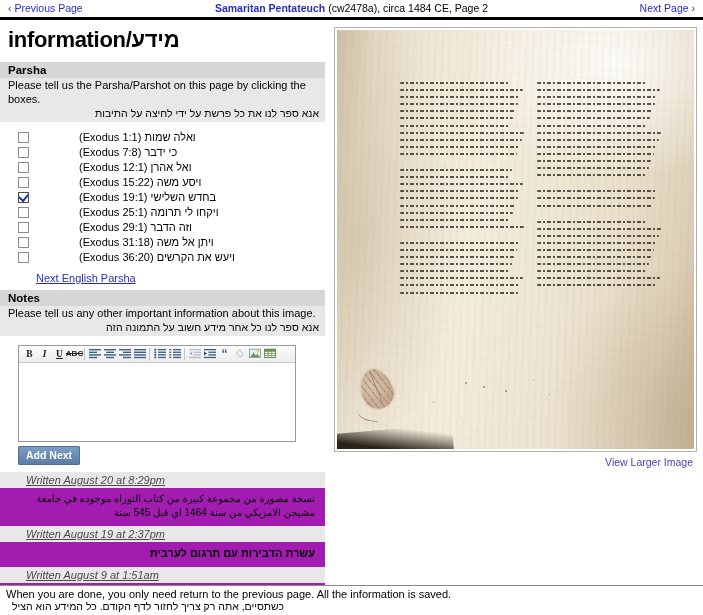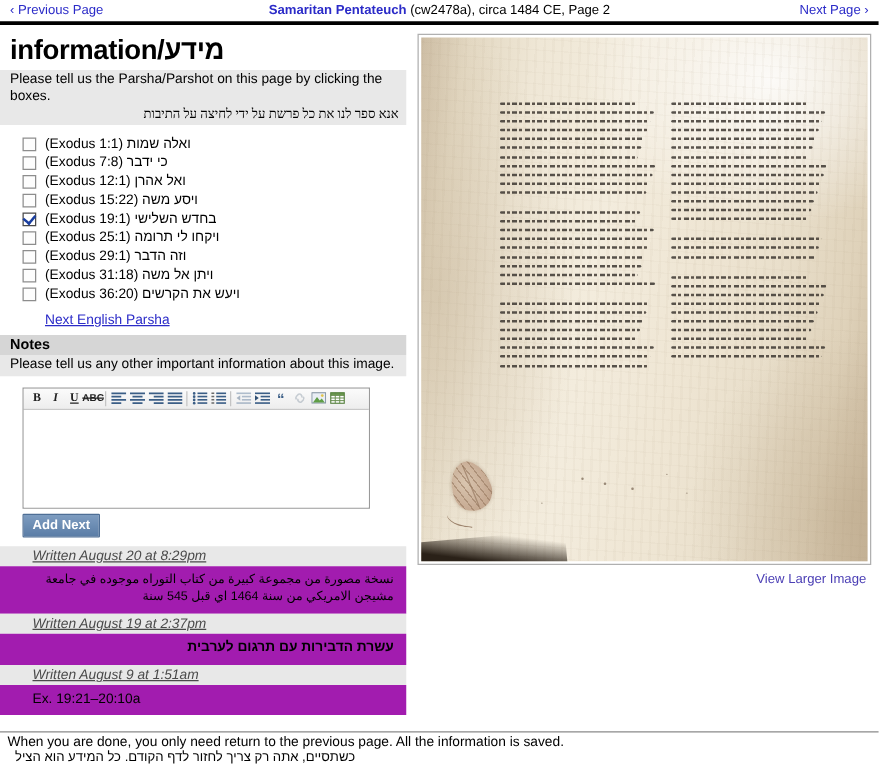--- a/index.html
+++ b/index.html
@@ -81,21 +81,20 @@
     font-size: 11px;
     padding: 1px 6px 2px 8px;
     line-height: 1.25;
   }
   .section-instr .en { display: block; }
   .section-instr .he {
     display: block;
     direction: rtl;
     text-align: right;
     font-size: 10.5px;
-    font-family: Liberation Serif, serif;
   }
 
   
   #parsha-list {
     padding: 8px 0 2px 0;
   }
   .parsha-row {
     display: flex;
     align-items: center;
     height: 15px;
@@ -122,20 +121,21 @@
     width: 5px; height: 7px;
     border-right: 2px solid #1a3fa0;
     border-bottom: 2px solid #1a3fa0;
     transform: rotate(40deg);
   }
   .parsha-label {
     font-size: 11px;
     white-space: nowrap;
     direction: rtl;
     unicode-bidi: embed;
+    margin-left: 43px;
   }
 
   #load-english-parsha {
     display: block;
     margin: 5px 0 4px 36px;
     font-size: 11px;
     color: #2b2bc8;
     text-decoration: underline;
     cursor: pointer;
     width: max-content;
@@ -378,20 +378,21 @@
   </div>
 
   <a class="nav-link" id="next-page-link">Next Page ›</a>
 </div>
 
 <div id="left-col">
 
   <div id="page-title">information/מידע</div>
 
   
+  <div class="section-head">Parsha</div>
   <div class="section-instr">
     <span class="en">Please tell us the Parsha/Parshot on this page by clicking the boxes.</span>
     <span class="he">אנא ספר לנו את כל פרשת על ידי לחיצה על התיבות</span>
   </div>
 
   <div id="parsha-list">
       <div class="parsha-row">
         <span class="cb"></span>
         <span class="parsha-label">ואלה שמות (Exodus 1:1)</span>
       </div>
@@ -428,20 +429,21 @@
         <span class="parsha-label">ויעש את הקרשים (Exodus 36:20)</span>
       </div>
     </div>
 
   <a id="load-english-parsha">Next English Parsha</a>
 
   
   <div class="section-head">Notes</div>
   <div class="section-instr">
     <span class="en">Please tell us any other important information about this image.</span>
+    <span class="he">אנא ספר לנו כל אחר מידע חשוב על התמונה הזה</span>
   </div>
 
   <div id="editor-wrap">
     <div id="editor-toolbar">
         <span class="tb-btn bold">B</span>
         <span class="tb-btn ital">I</span>
         <span class="tb-btn undl">U</span>
         <span class="tb-btn strk">ABC</span>
         <span class="tb-sep"></span>
         <span class="tb-btn alignleft">

